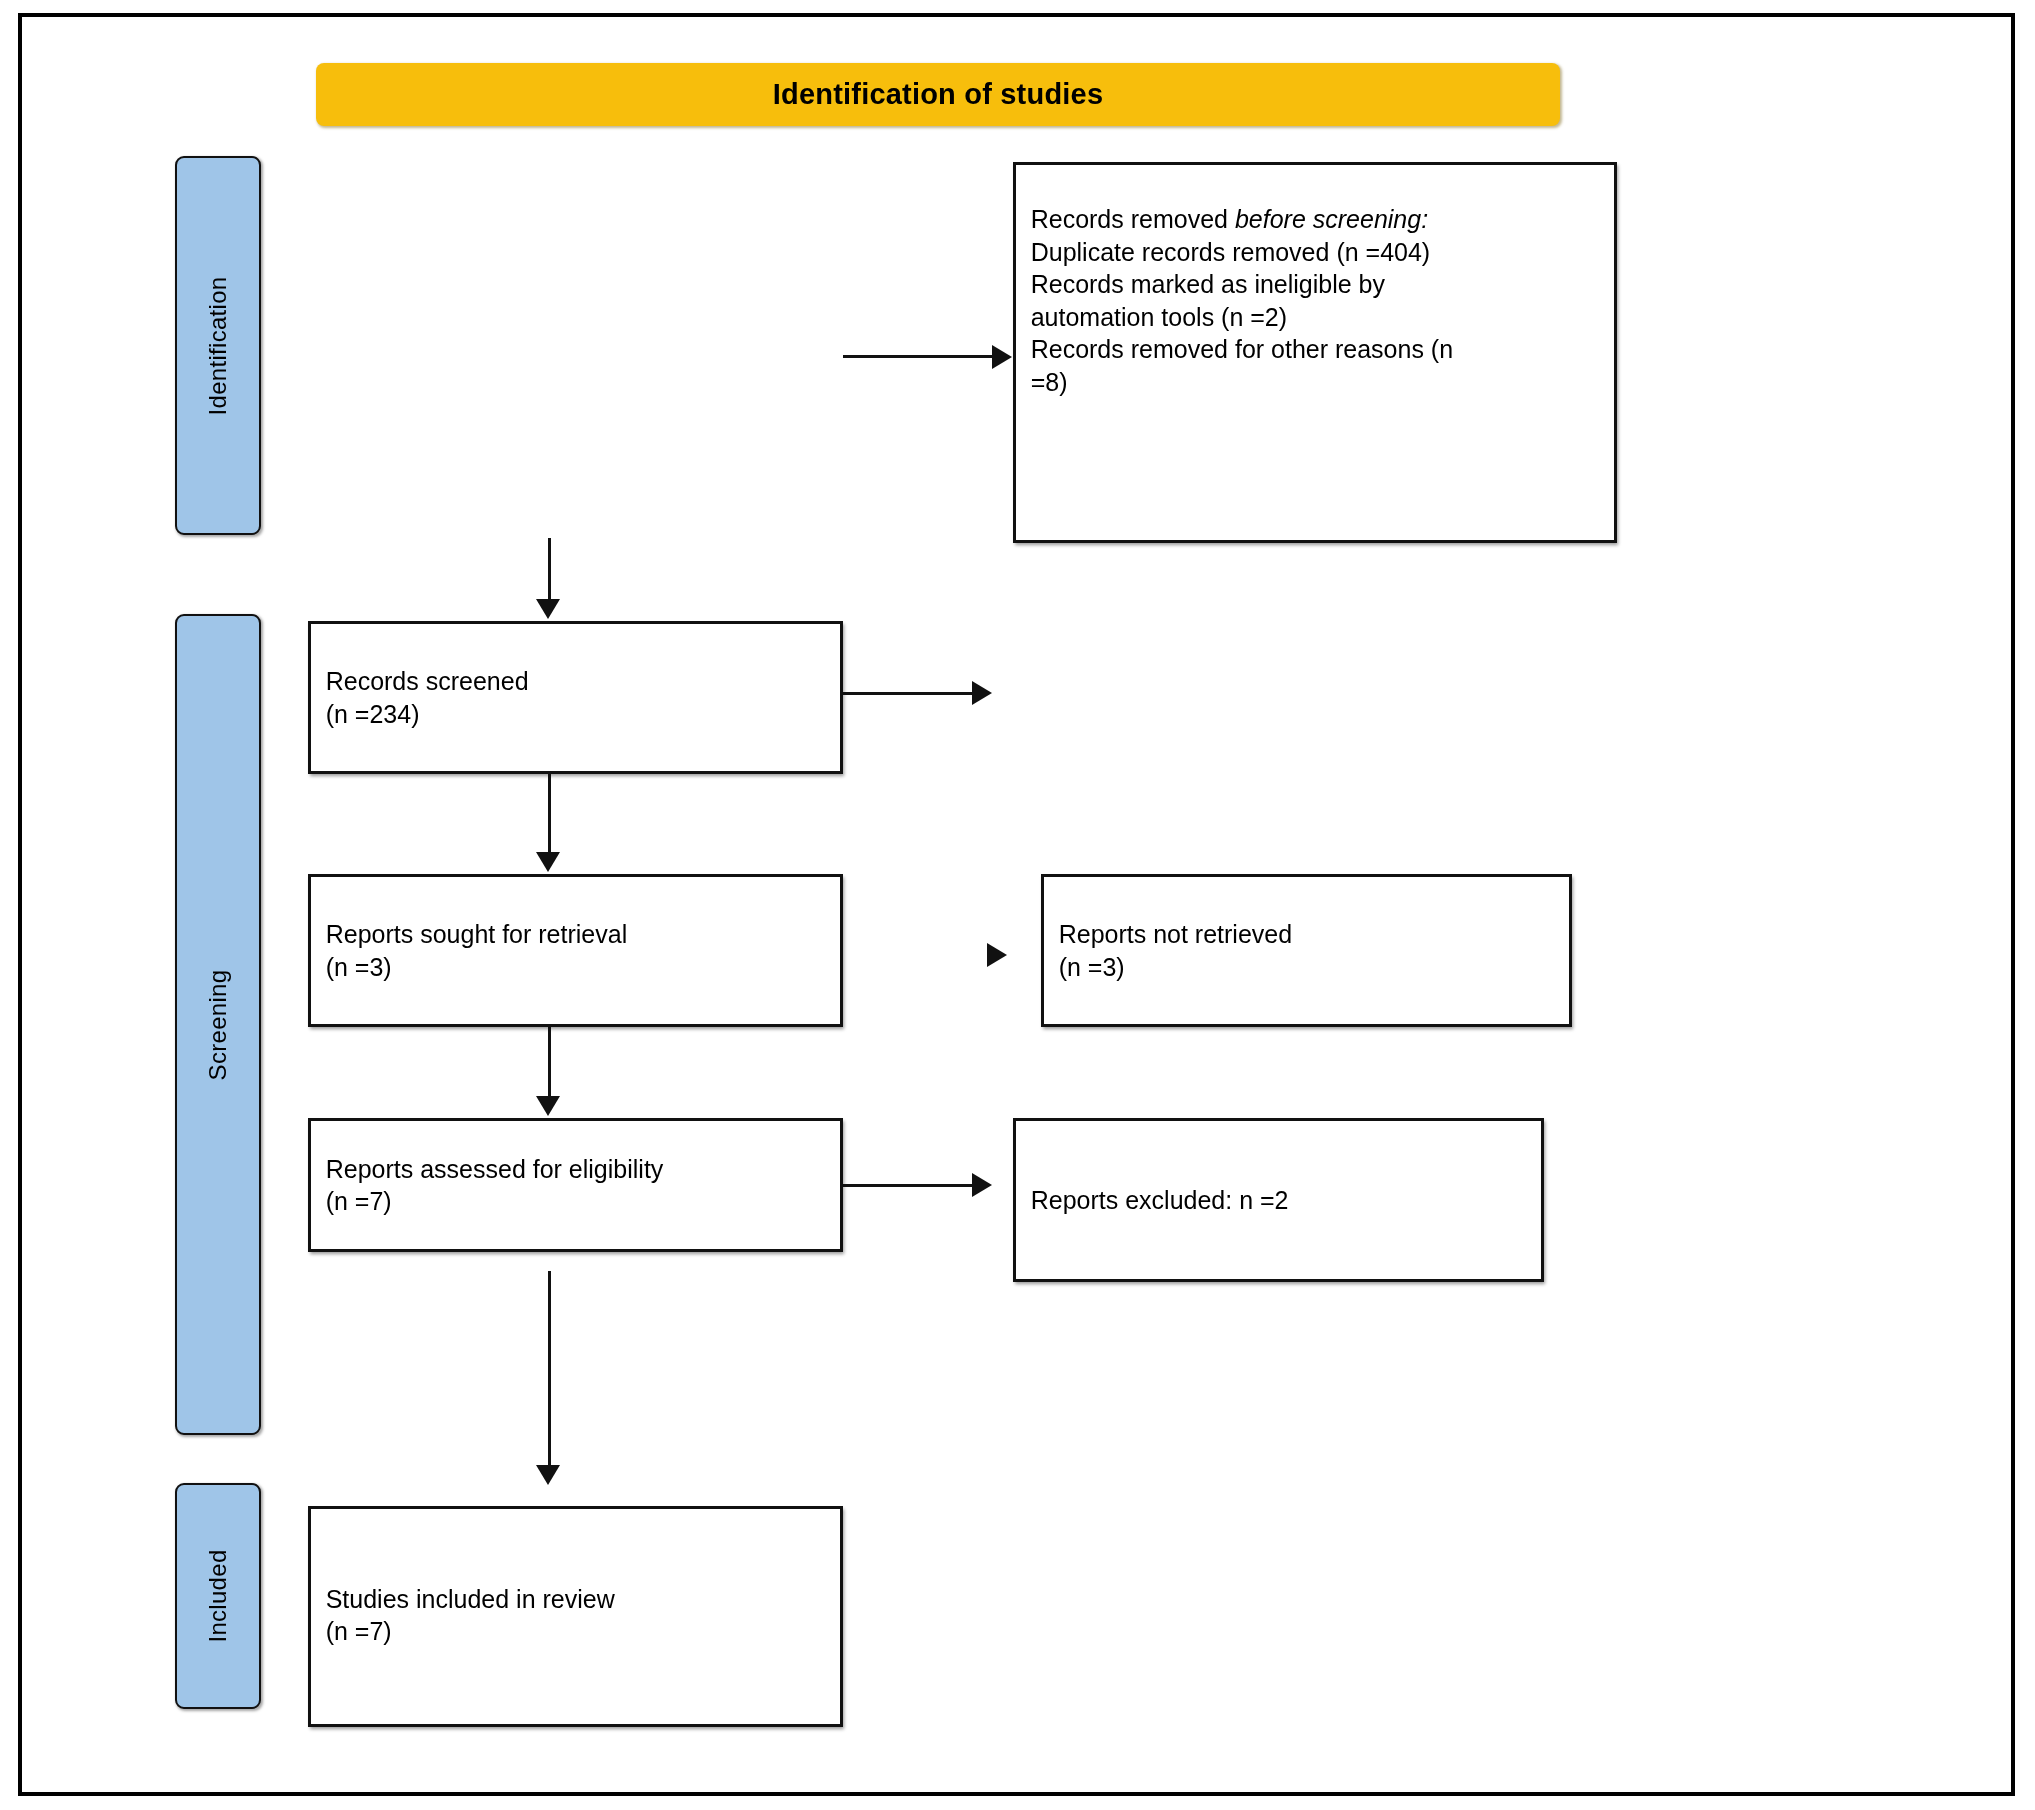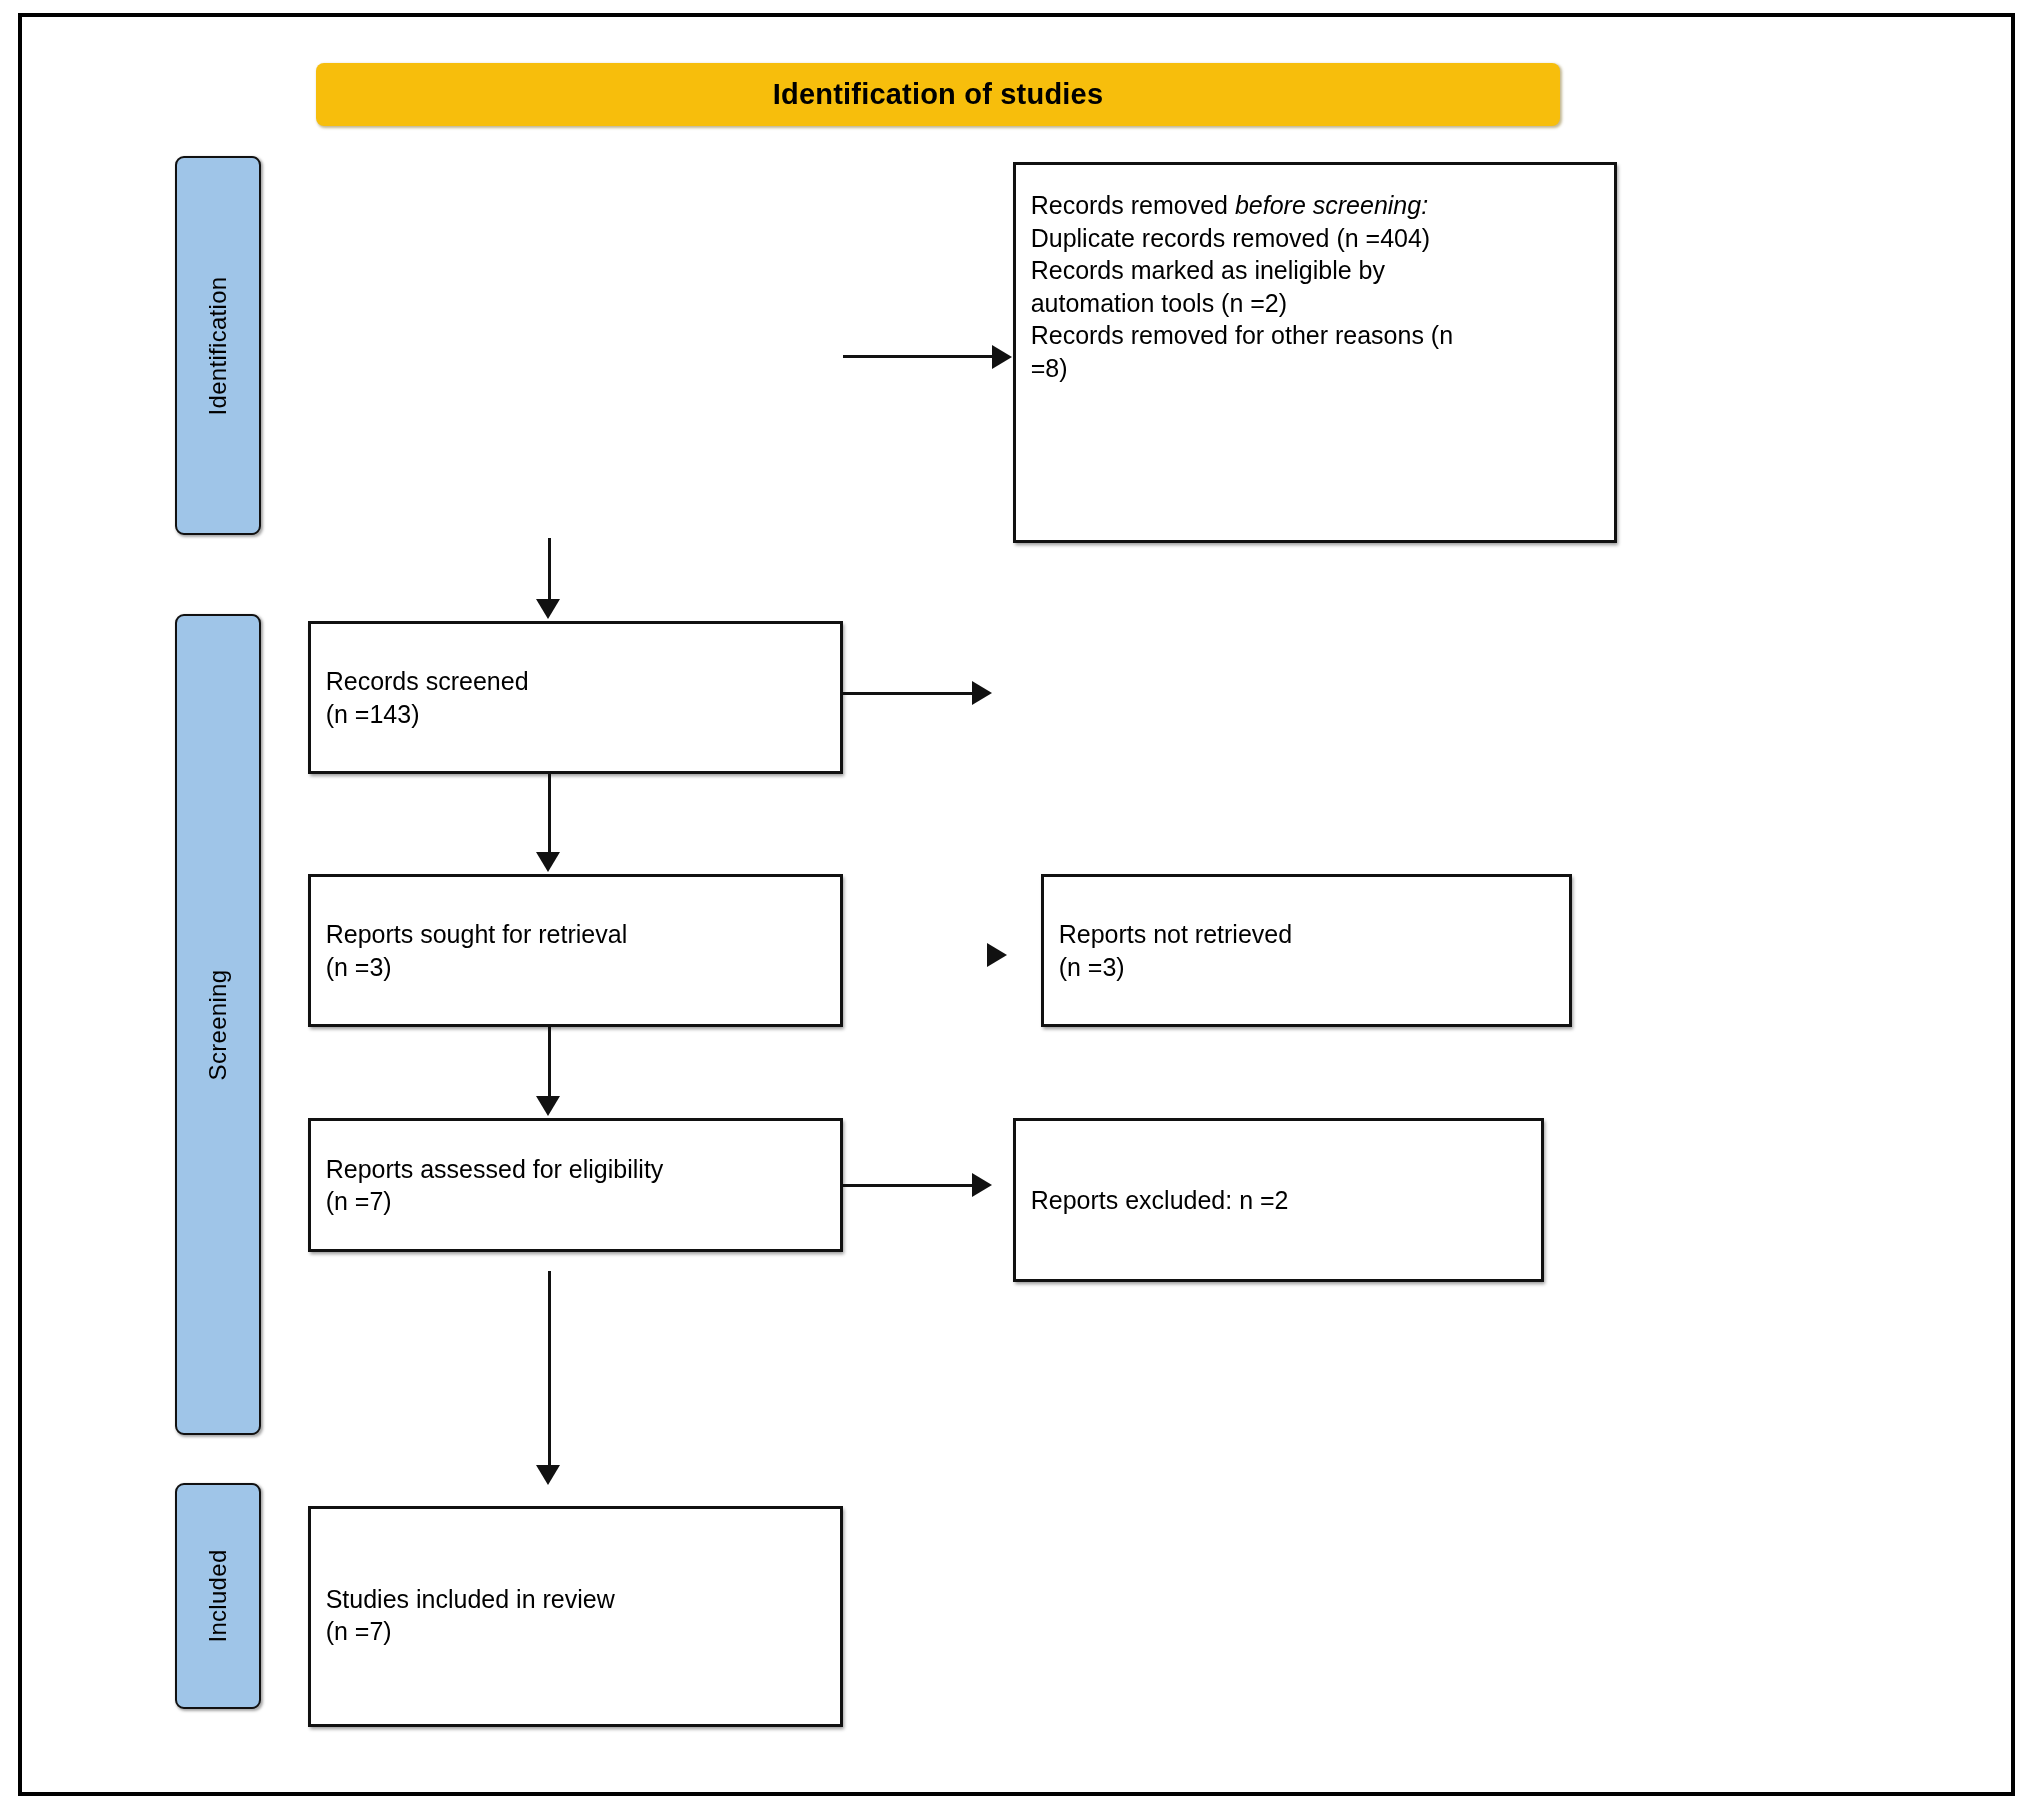--- a/index.html
+++ b/index.html
@@ -109,21 +109,21 @@
   #box-assessed     { left: 308px;  top: 1118px; width: 535px;  height: 134px; }
   #box-included     { left: 308px;  top: 1506px; width: 535px;  height: 221px; }
 
   
   #box-removed       { left: 1013px; top: 162px;  width: 604px; height: 381px; }
   #box-excluded-rec  { left: 1013px; top: 621px; width: 531px;  height: 153px; }
   #box-not-retrieved { left: 1013px; top: 874px; width: 531px;  height: 153px; margin-left: 28px; }
   #box-excluded-rep  { left: 1013px; top: 1118px; width: 531px;  height: 164px; }
 
   
-  #box-removed { align-items: flex-start; padding-top: 24px; }
+  #box-removed { align-items: flex-start; padding-top: 38px; }
   #box-identified .box-text { margin-top: -2.3px; }
   #box-included .box-text { margin-top: -2.3px; }
 
   
   .v-line {
     position: absolute;
     width: 2.8px;
     background: #111111;
   }
   .h-line {
@@ -188,21 +188,21 @@
   <div class="stage-pill" id="pill-screening">
     <span class="pill-label">Screening</span>
   </div>
   <div class="stage-pill" id="pill-included">
     <span class="pill-label">Included</span>
   </div>
 
 
   <div class="flow-box" id="box-screened">
     <div class="box-text">Records screened
-(n =143)</div>
+(n =234)</div>
   </div>
 
   <div class="flow-box" id="box-sought">
     <div class="box-text">Reports sought for retrieval
 (n =3)</div>
   </div>
 
   <div class="flow-box" id="box-assessed">
     <div class="box-text">Reports assessed for eligibility
 (n =7)</div>

